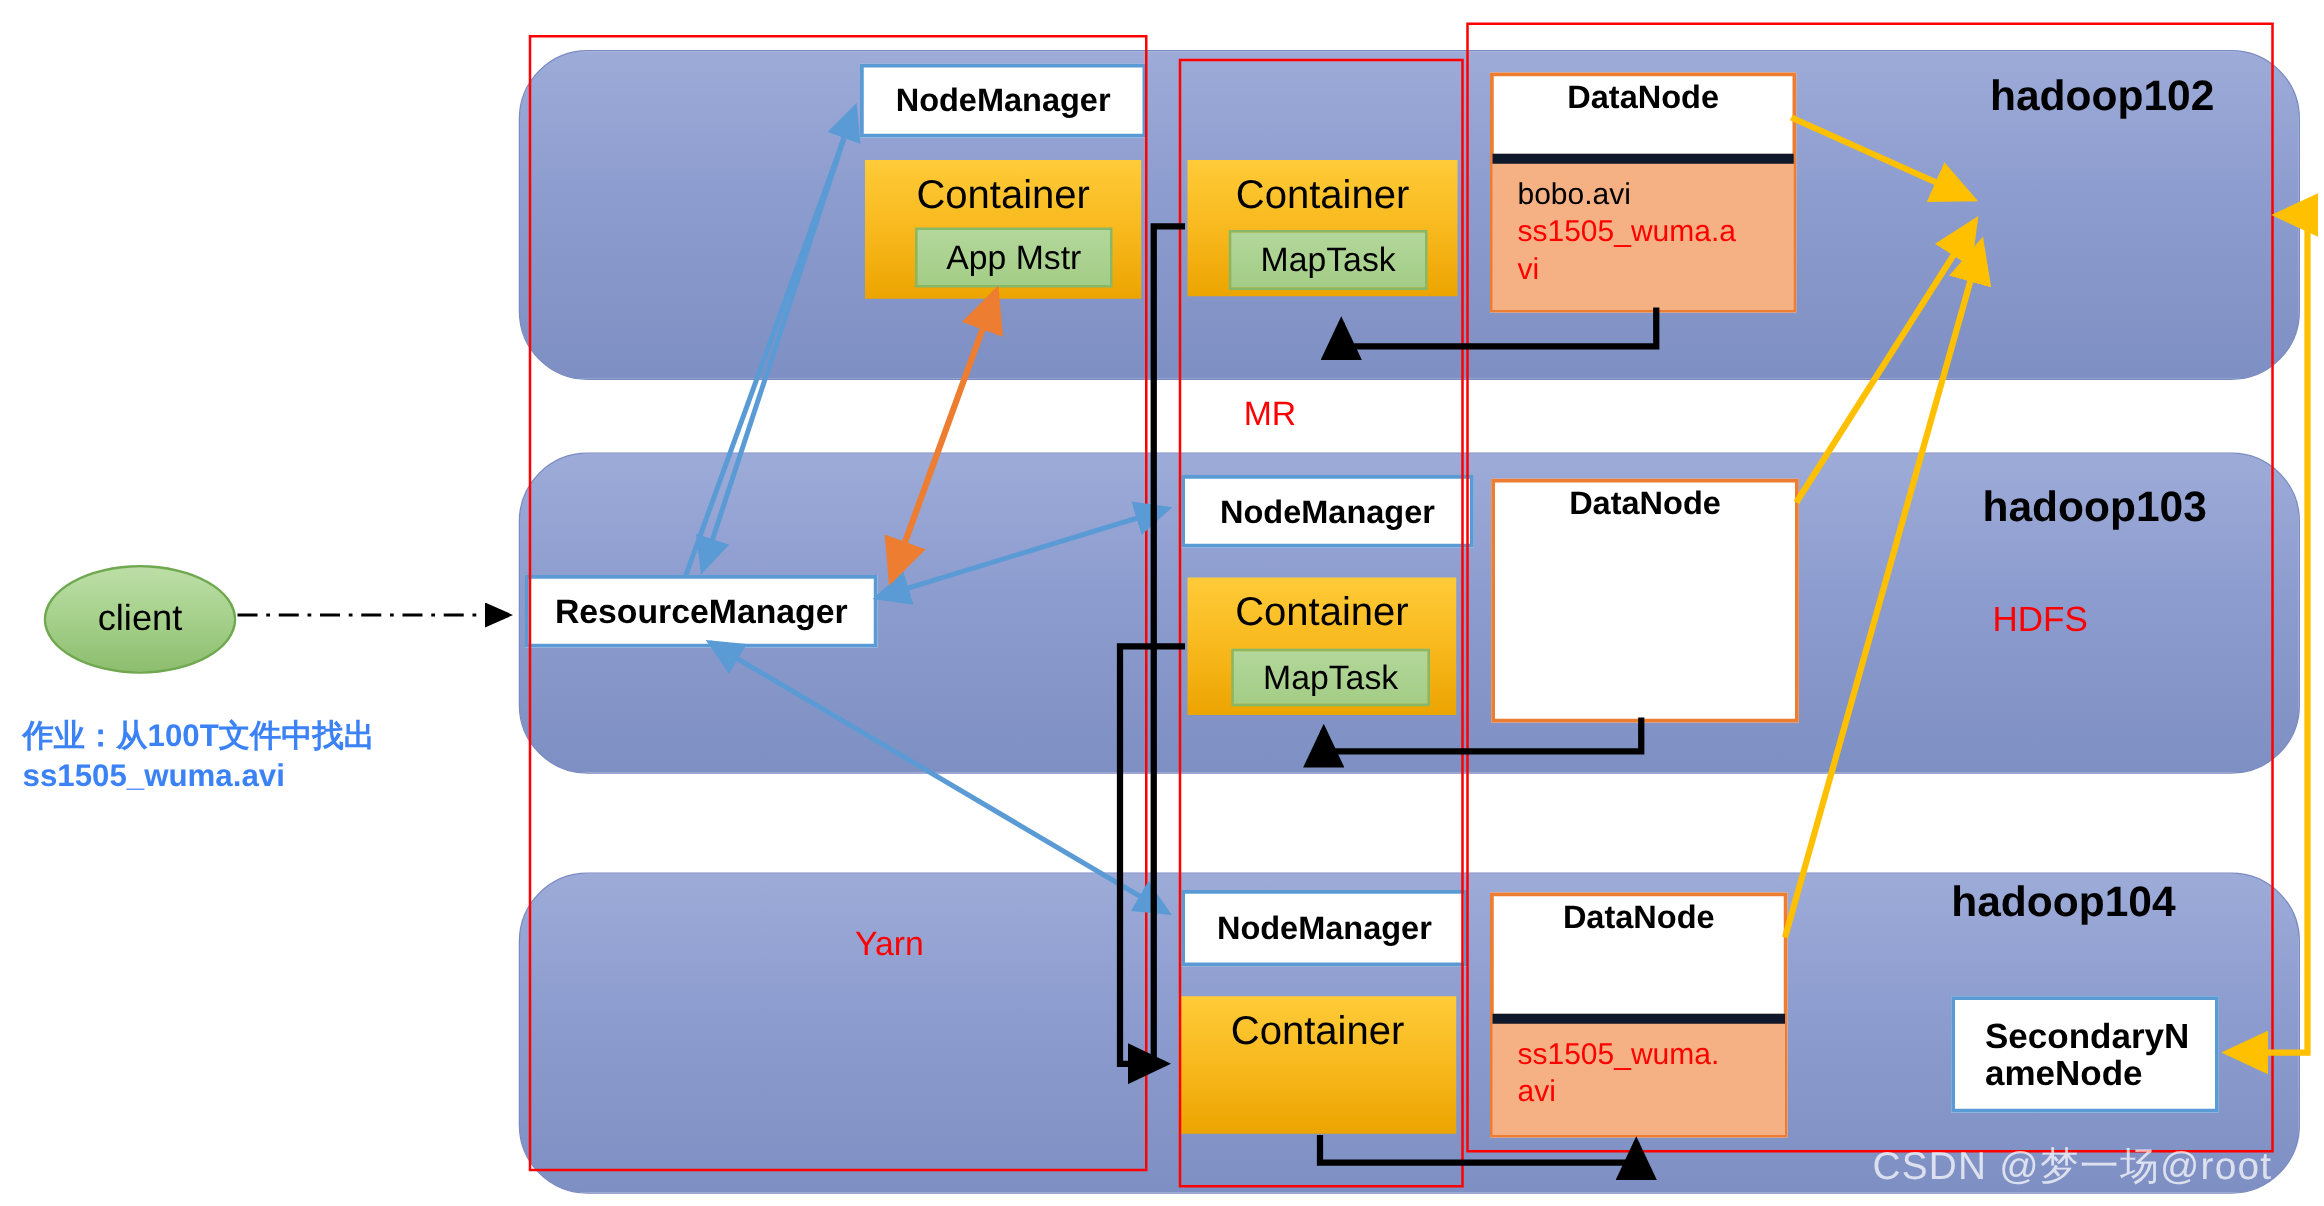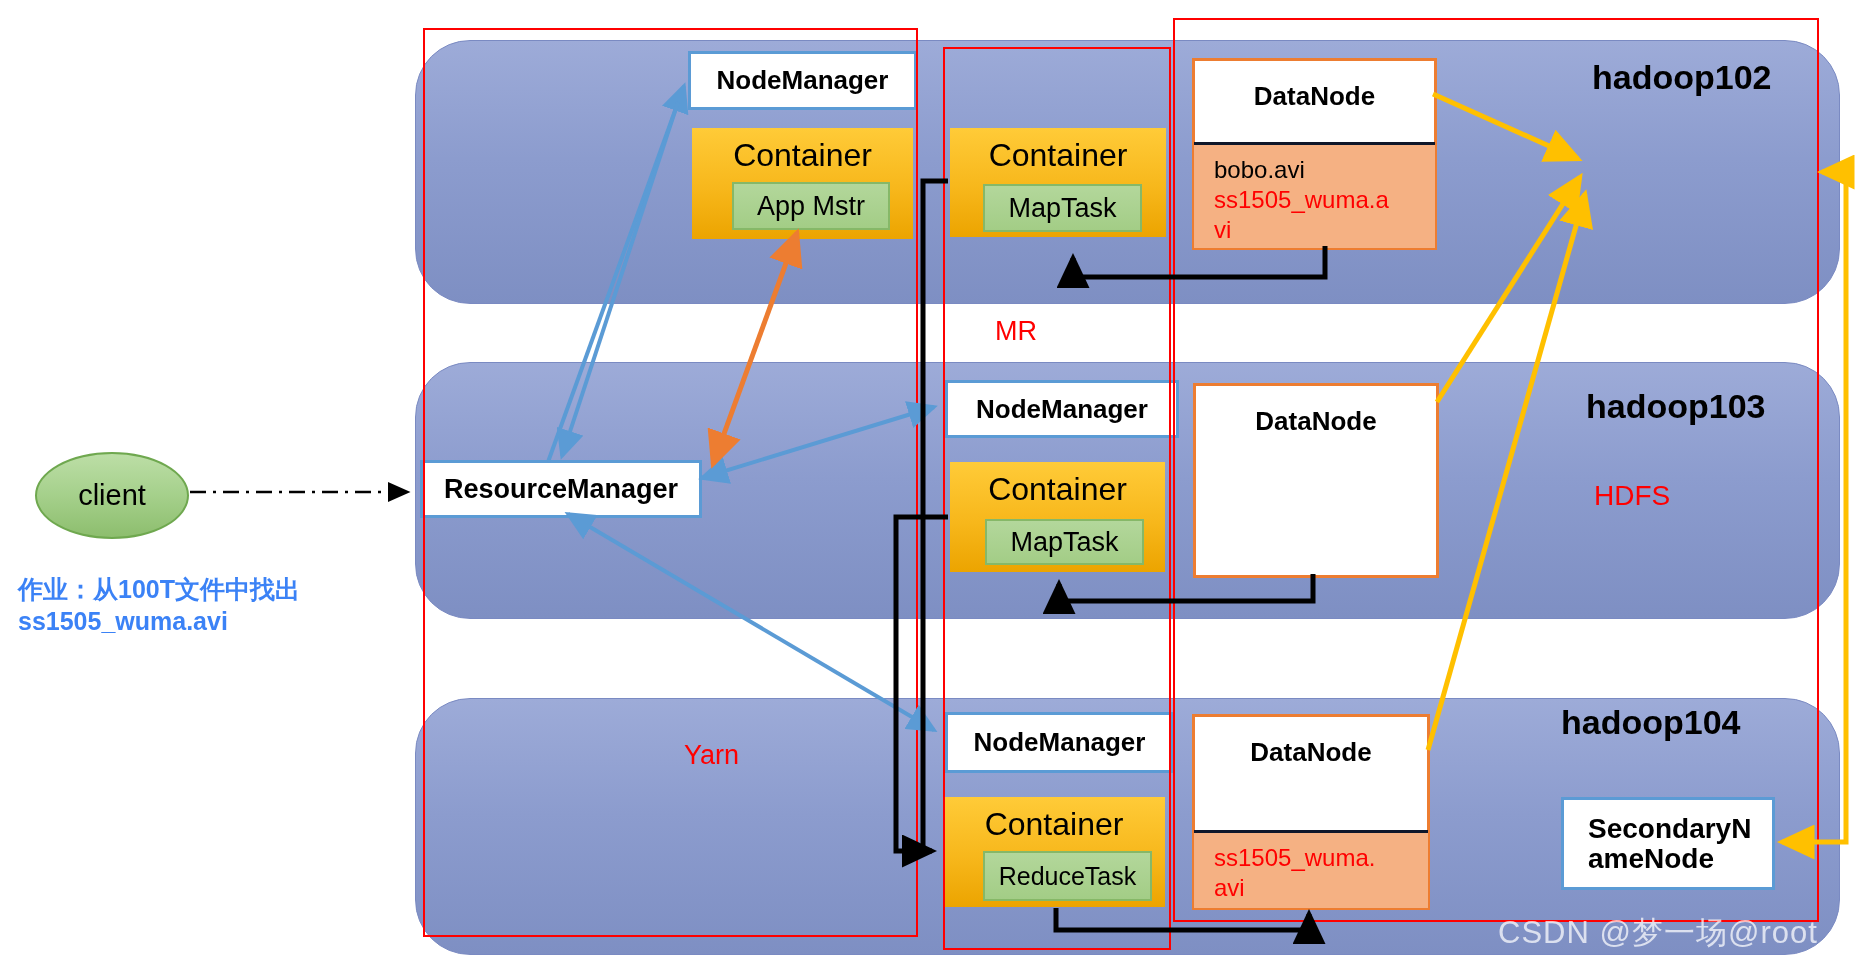--- a/index.html
+++ b/index.html
@@ -20,22 +20,22 @@
   .obox{
     position:absolute;z-index:3;text-align:center;
     background:linear-gradient(180deg,#FFCB38 0%,#F7B71B 55%,#ECA400 100%);
   }
   .obox .obox-label{font-size:32px;padding-top:9px;}
   .gbox{
     position:absolute;background:linear-gradient(180deg,#B3D79B,#A3CD86);
     border:2px solid #86B868;z-index:4;display:flex;align-items:center;justify-content:center;font-size:27px;
   }
   .dnode{position:absolute;border:3px solid #ED7D31;background:#fff;z-index:4;display:flex;flex-direction:column;}
-  .dnode-head{font-weight:bold;font-size:26px;text-align:center;padding-top:20px;}
-  .dnode-files{background:#F5B183;border-top:3px solid #0f172a;margin:-1px;flex:1;
+  .dnode-head{font-weight:bold;font-size:26px;text-align:center;padding-top:1px;}
+  .dnode-files{background:#F5B183;border-top:8px solid #0f172a;margin:-1px;flex:1;
     font-size:24px;line-height:30px;padding:10px 42px 0 20px;word-break:break-all;}
   .redtxt{color:#FF0000;}
   .node-title{position:absolute;font-weight:bold;font-size:34px;z-index:4;}
   .rlabel{position:absolute;color:#FF0000;z-index:7;}
   .watermark{position:absolute;color:rgba(255,255,255,0.72);font-size:31px;z-index:8;letter-spacing:1px;}
   .client-ellipse{
     position:absolute;left:35px;top:452px;width:150px;height:83px;border-radius:50%;
     background:linear-gradient(180deg,#BCDEA6 0%,#A5D08B 50%,#8DBE6E 100%);
     border:2px solid #6FA84F;display:flex;align-items:center;justify-content:center;
     font-size:29px;z-index:4;
@@ -111,23 +111,20 @@
   <div class="obox" style="left:950px;top:462px;width:215px;height:110px;">
     <div class="obox-label">Container</div>
   </div>
   <div class="gbox" style="left:985px;top:519px;width:155px;height:42px;">
     <span>MapTask</span>
   </div>
 
   <div class="obox" style="left:943px;top:797px;width:222px;height:110px;">
     <div class="obox-label">Container</div>
   </div>
-  <div class="gbox" style="left:983px;top:851px;width:165px;height:46px;font-size:25px;">
-    <span>ReduceTask</span>
-  </div>
 
   <div class="dnode" style="left:1192px;top:58px;width:239px;height:186px;">
     <div class="dnode-head" style="height:62px;">DataNode</div>
     <div class="dnode-files">
       <div>bobo.avi</div>
       <div class="redtxt">ss1505_wuma.avi</div>
     </div>
   </div>
 
   <div class="dnode" style="left:1193px;top:383px;width:240px;height:189px;">

